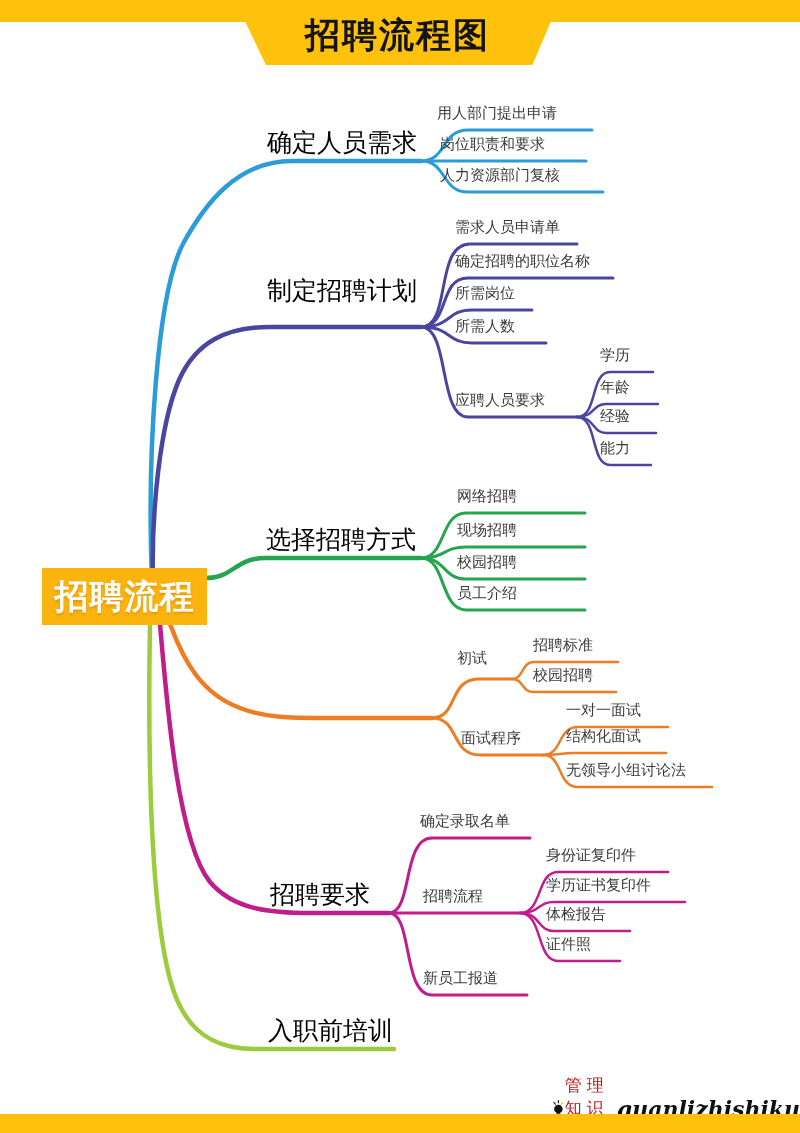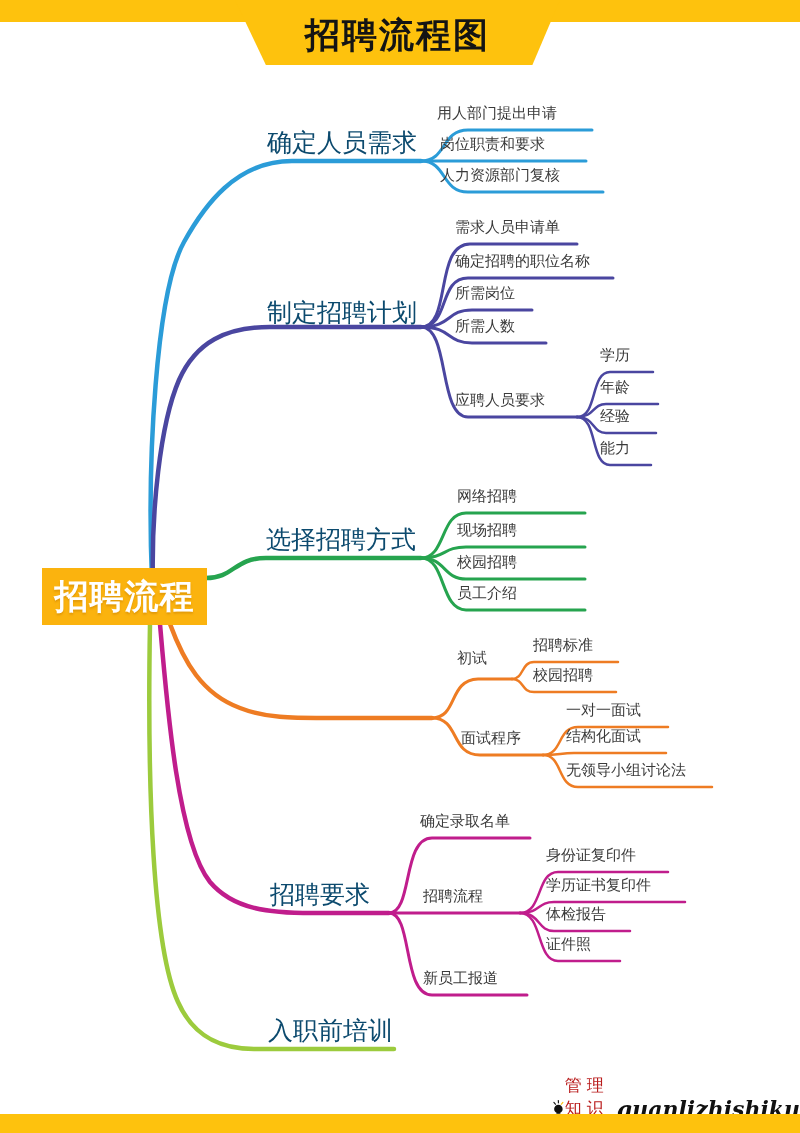--- a/index.html
+++ b/index.html
@@ -10,21 +10,21 @@
   .title-banner{position:absolute;left:235px;top:0;width:325px;height:65px;background:#fec20d;
         clip-path:polygon(0 0,100% 0,91.5% 100%,9.5% 100%);
         display:flex;align-items:center;justify-content:center;}
   .title-banner span{font-size:35px;font-weight:bold;color:#141414;letter-spacing:2px;padding-top:6px;}
   svg.links{position:absolute;left:0;top:0;}
   .root-node{position:absolute;left:42px;top:568px;width:165px;height:57px;background:#fbb30e;
         border-radius:0;display:flex;align-items:center;justify-content:center;}
   .root-node span{font-size:34px;font-weight:bold;color:#ffffff;letter-spacing:1px;
         text-shadow:0 2px 2px rgba(180,110,0,.35);}
   .lbl{position:absolute;white-space:nowrap;color:#333333;line-height:1.15;}
-  .b{font-size:25px;color:#0c4a6e;}
+  .b{font-size:25px;color:#000000;}
   .c{font-size:15px;color:#3a3a3a;}
   .footer{position:absolute;left:552px;top:1074px;display:flex;align-items:center;}
   .footer .cn{font-size:17px;letter-spacing:5px;color:#b91c1c;margin-left:0;}
   .footer .en{font-size:22px;font-weight:bold;font-style:italic;color:#111111;
         font-family:"DejaVu Serif","Liberation Serif",serif;}
 </style>
 </head>
 <body>
 
 <div class="page">
@@ -94,21 +94,21 @@
 
   <div class="root-node">
     <span>招聘流程</span>
   </div>
 
   <div class="lbl b" style="left:267px;top:128px">确定人员需求</div>
   <div class="lbl c" style="left:437px;top:104px">用人部门提出申请</div>
   <div class="lbl c" style="left:440px;top:135px">岗位职责和要求</div>
   <div class="lbl c" style="left:440px;top:166px">人力资源部门复核</div>
 
-  <div class="lbl b" style="left:267px;top:298px">制定招聘计划</div>
+  <div class="lbl b" style="left:267px;top:276px">制定招聘计划</div>
   <div class="lbl c" style="left:455px;top:218px">需求人员申请单</div>
   <div class="lbl c" style="left:455px;top:252px">确定招聘的职位名称</div>
   <div class="lbl c" style="left:455px;top:284px">所需岗位</div>
   <div class="lbl c" style="left:455px;top:317px">所需人数</div>
   <div class="lbl c" style="left:455px;top:391px">应聘人员要求</div>
   <div class="lbl c" style="left:600px;top:346px">学历</div>
   <div class="lbl c" style="left:600px;top:378px">年龄</div>
   <div class="lbl c" style="left:600px;top:407px">经验</div>
   <div class="lbl c" style="left:600px;top:439px">能力</div>
 

